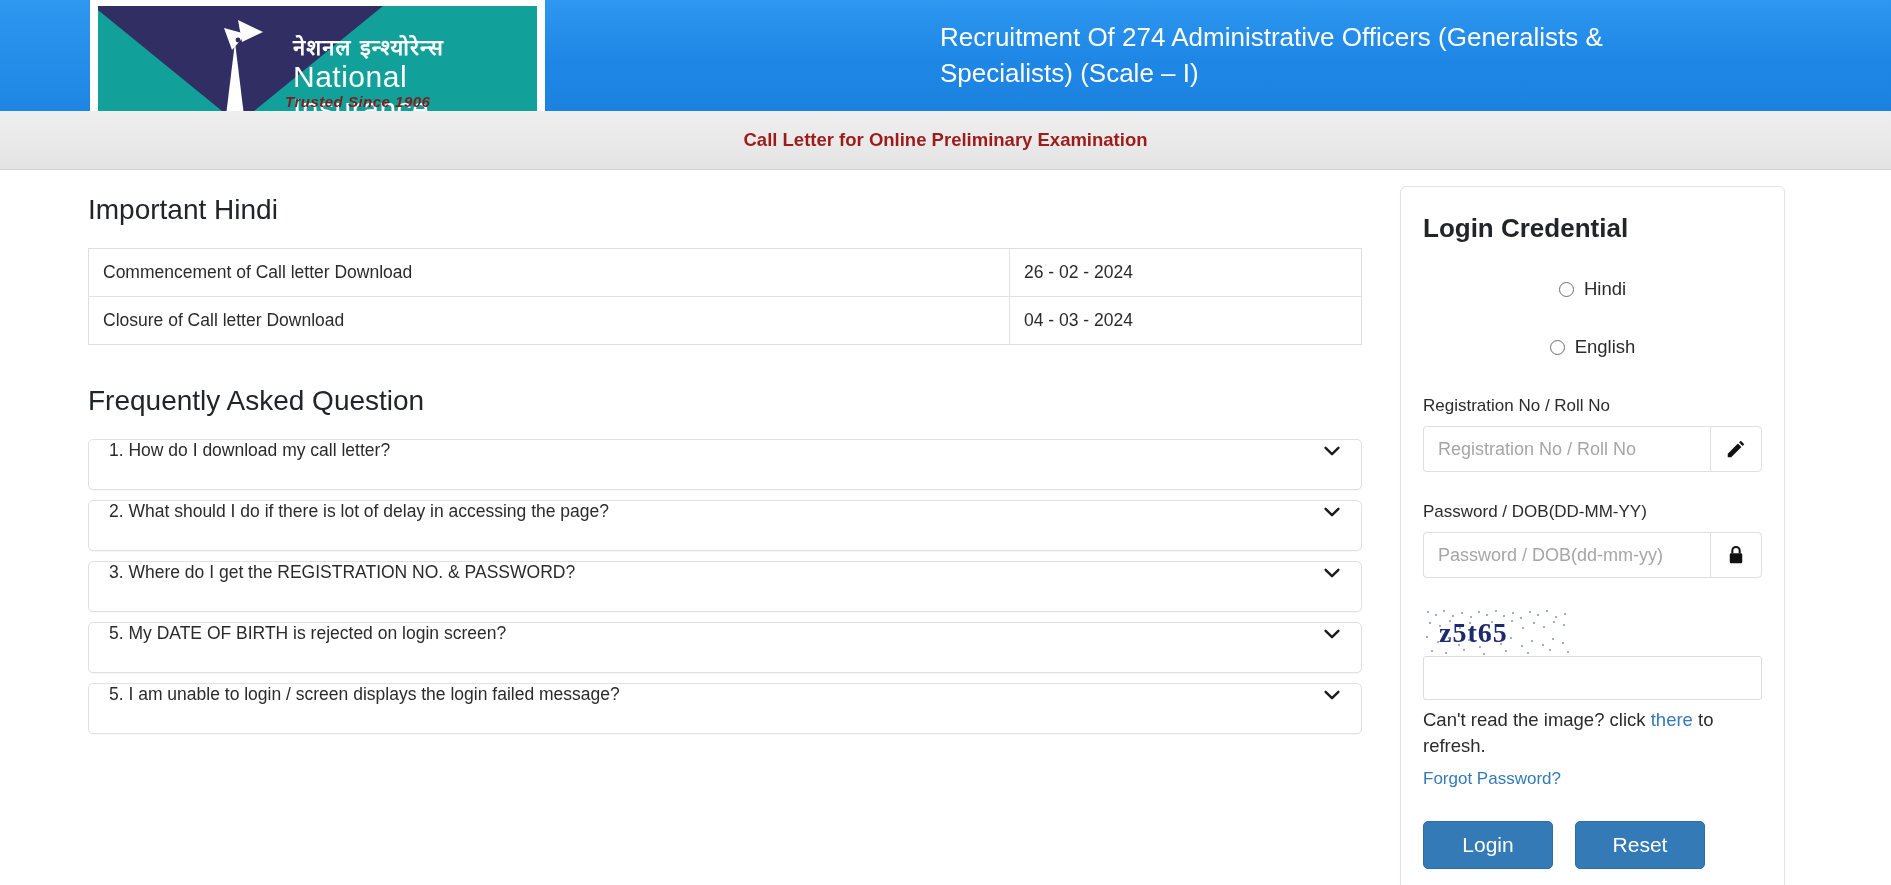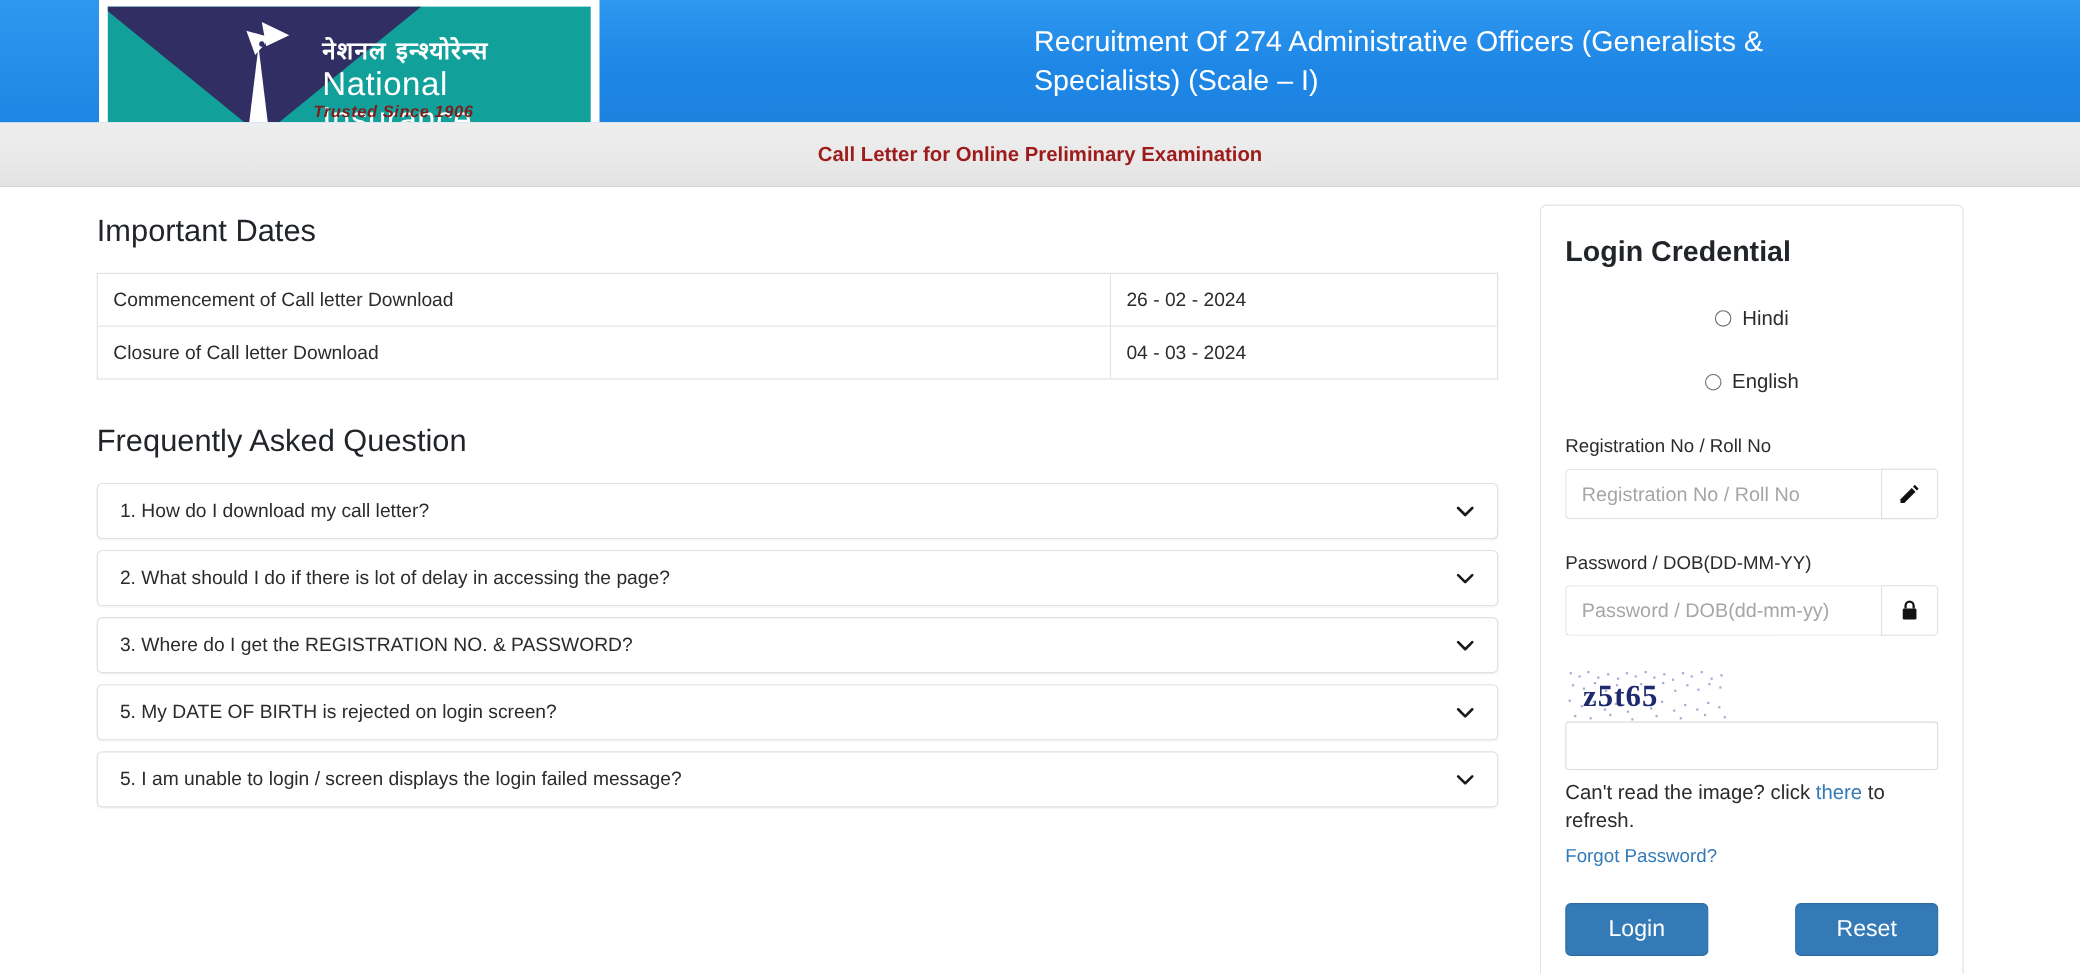--- a/index.html
+++ b/index.html
@@ -162,21 +162,21 @@
   .dates-table td:last-child { border-right: none; width: 352px; }
 
   .faq-list { margin-top: 0; }
   .faq-item {
     width: 1274px;
     height: 51px;
     border: 1px solid #e0e0e0;
     border-radius: 5px;
     background: #ffffff;
     display: flex;
-    align-items: center;
+    align-items: flex-start;
     justify-content: space-between;
     padding: 0 18px 0 20px;
     margin-bottom: 10px;
     box-shadow: 0 1px 1px rgba(0,0,0,.03);
   }
   .faq-item .q {
     font-size: 17.5px;
     color: #2b2b2b;
   }
   .chev { width: 22px; height: 22px; display:block; }
@@ -279,21 +279,21 @@
     text-decoration: none;
   }
   .forgot-link {
     display: inline-block;
     font-size: 17px;
     margin-top: 9px;
   }
   .btn-row {
     display: flex;
     gap: 22px;
-    justify-content: space-between;
+    justify-content: flex-start;
     margin-top: 32px;
   }
   .btn {
     background: #337ab7;
     color: #fff;
     border: 1px solid #2e6da4;
     border-radius: 5px;
     font-size: 21px;
     padding: 11px 0;
     width: 130px;
@@ -331,21 +331,21 @@
 </div>
 
 <div class="subtitle-bar">
   <span>Call Letter for Online Preliminary Examination</span>
 </div>
 
 <div class="content">
 
   <div class="left-col">
 
-    <h2 class="section-title">Important Dates</h2>
+    <h2 class="section-title">Important Hindi</h2>
 
     <table class="dates-table">
       <tbody>
         <tr>
           <td>Commencement of Call letter Download</td>
           <td>26 - 02 - 2024</td>
         </tr>
         <tr>
           <td>Closure of Call letter Download</td>
           <td>04 - 03 - 2024</td>

